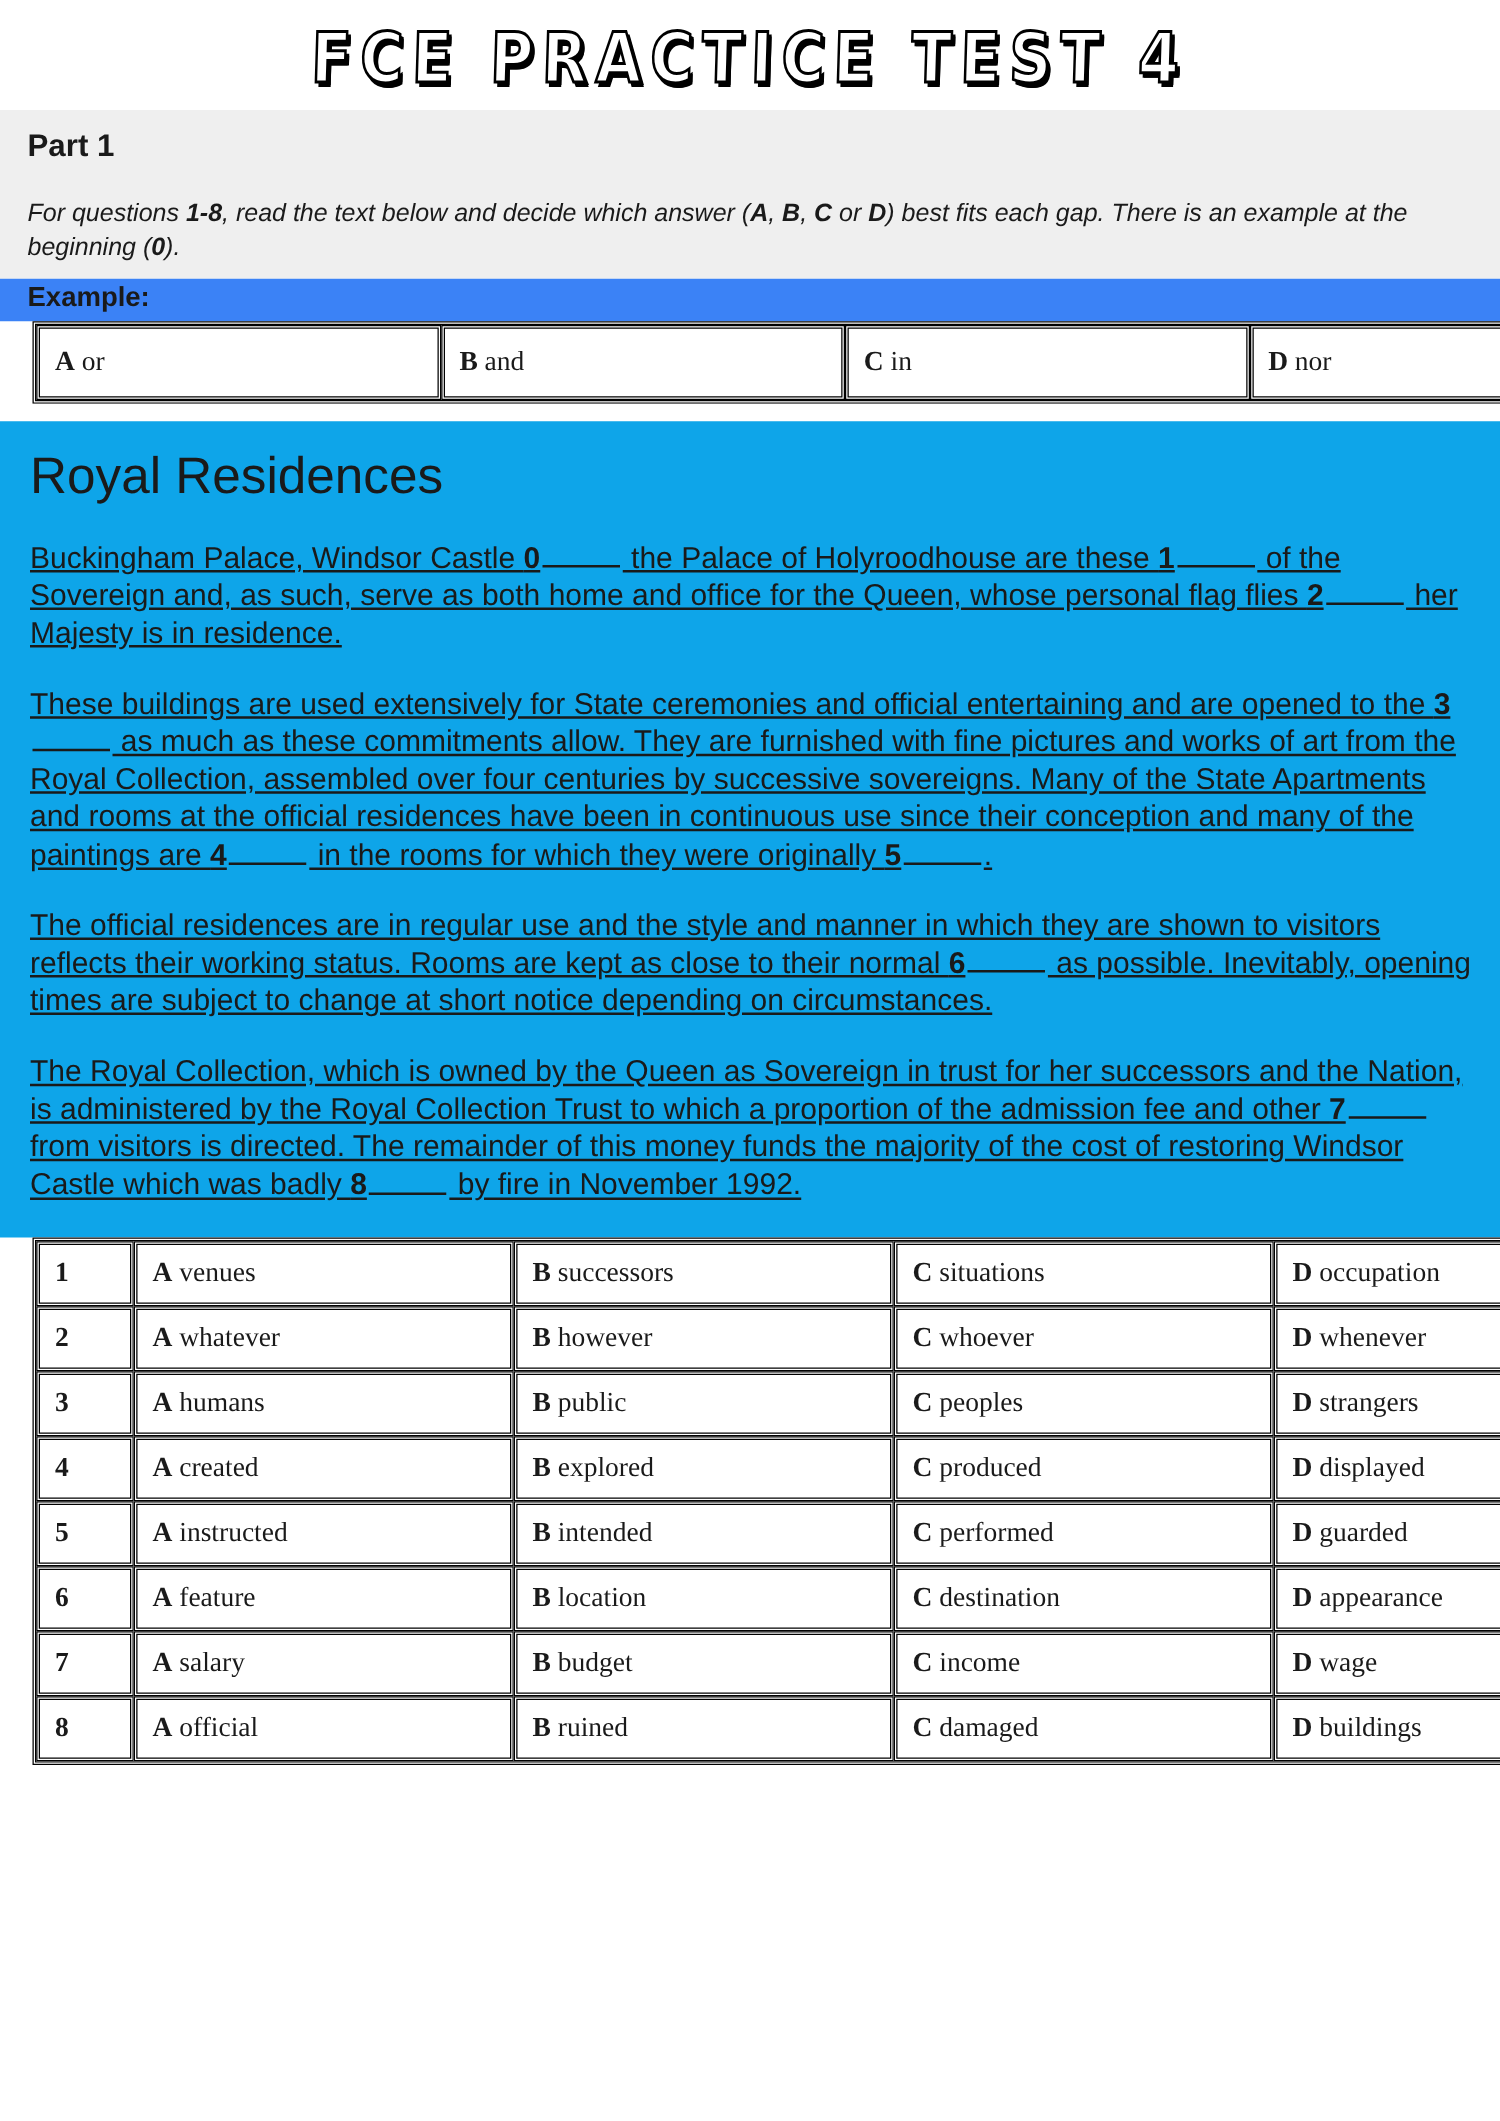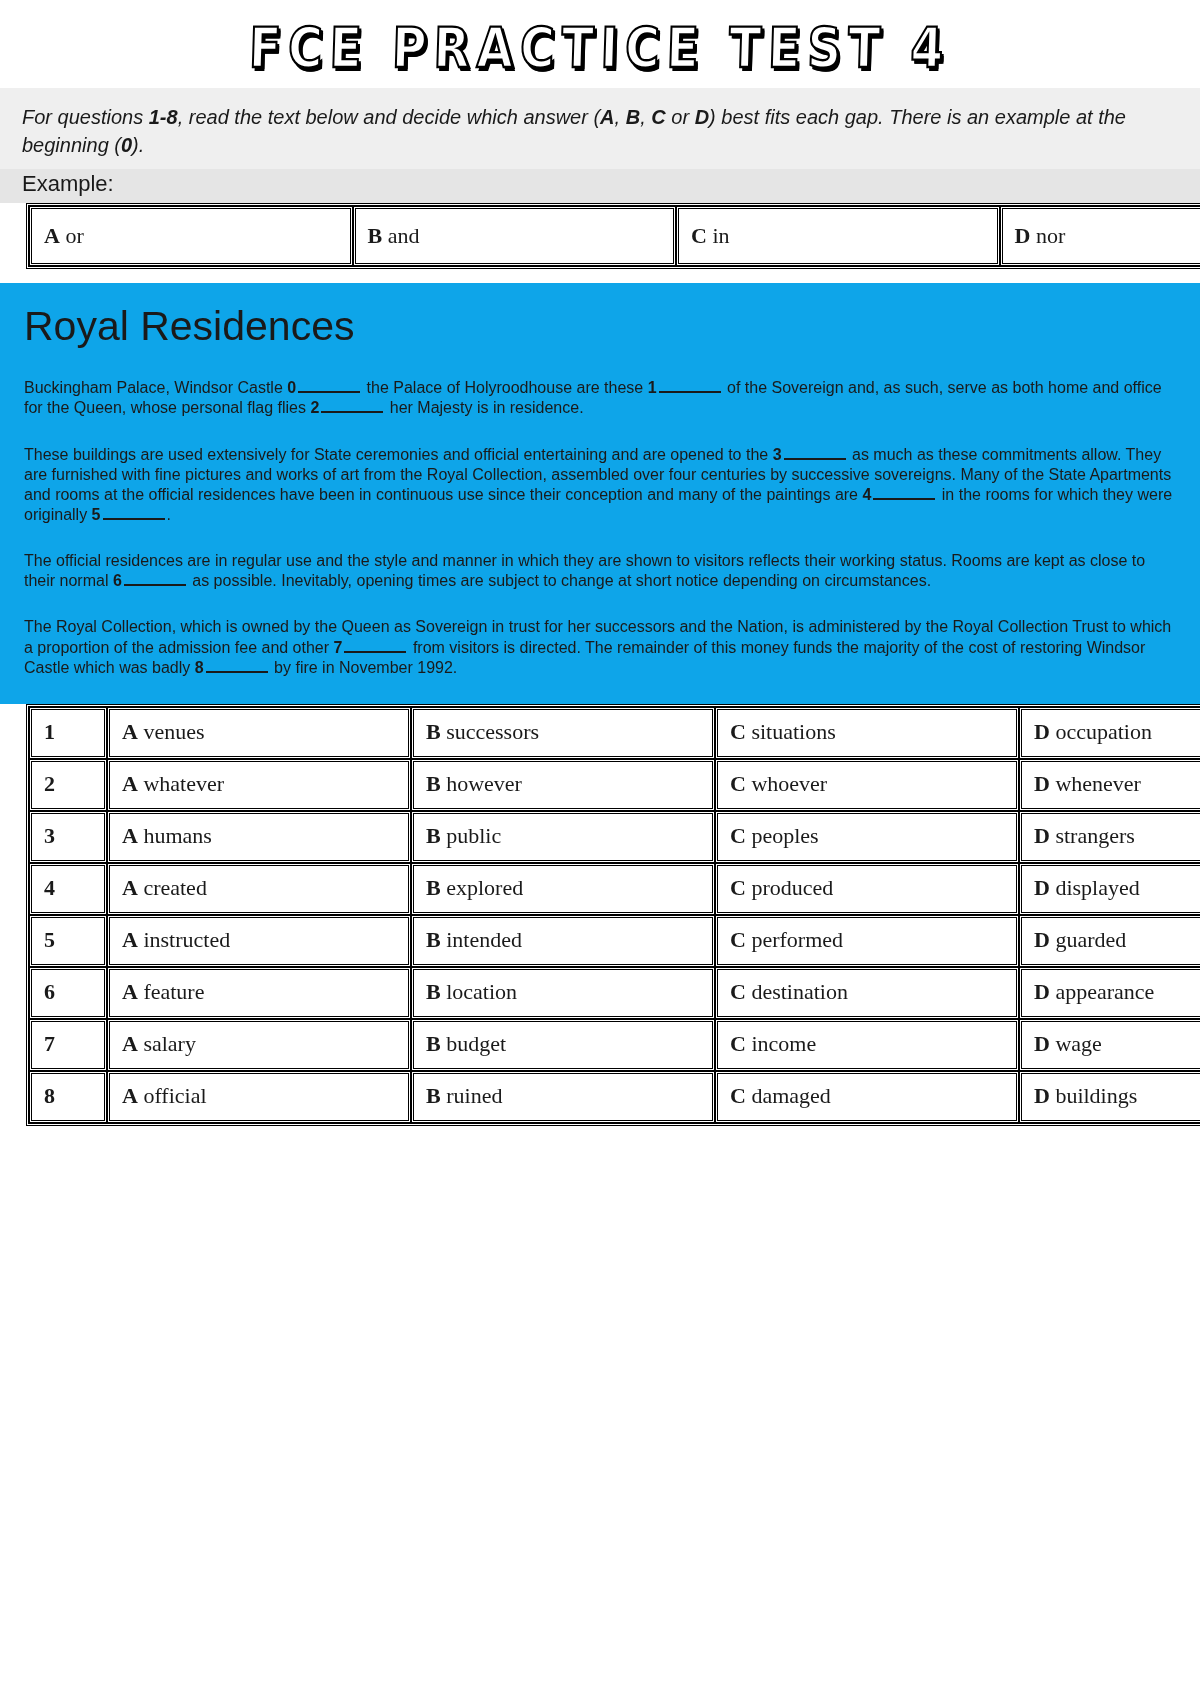--- a/index.html
+++ b/index.html
@@ -56,23 +56,23 @@
   }
   .instr-text {
     font-size: 20px;
     font-style: italic;
     line-height: 1.38;
     margin: 0;
   }
   .instr-text b { font-weight: 700; }
 
   .example-label {
-    background: #e5e5e5;
+    background: #3b82f6;
     font-size: 22px;
-    font-weight: 400;
+    font-weight: 700;
     padding: 2px 22px 6px 22px;
     margin: 0;
   }
 
   
   .opt-table {
     border-collapse: separate;
     border-spacing: 0;
     width: 1300px;           
     margin: 0 0 0 26px;
@@ -114,24 +114,25 @@
     padding: 22px 22px 26px 24px;
   }
   .passage-title {
     font-size: 41px;
     font-weight: 400;
     margin: 0 0 30px 0;
     line-height: 1.05;
     color: #1a1a1a;
   }
   .passage p {
-    font-size: 16px;
+    font-size: 24px;
     line-height: 1.26;
     margin: 0 0 26px 0;
     color: #1a1a1a;
+    text-decoration: underline;
   }
   .passage p:last-child { margin-bottom: 0; }
   .gapnum { font-weight: 700; }
   .gap {
     display: inline-block;
     width: 62px;
     border-bottom: 2px solid #1a1a1a;
     vertical-align: baseline;
     height: 0.92em;
     margin: 0 2px;
@@ -139,20 +140,21 @@
   .spacer-white { background:#ffffff; height: 14px; }
 </style>
 </head>
 <body>
 
 <div class="title-wrap">
   <div class="doc-title">FCE PRACTICE TEST 4</div>
 </div>
 
 <div class="panel instructions">
+  <div class="part-heading">Part 1</div>
   <p class="instr-text">
     <span>For questions </span><b>1-8</b><span>, read the text below and decide which answer (</span><b>A</b><span>, </span><b>B</b><span>, </span><b>C</b><span> or </span><b>D</b><span>) best fits each gap.</span>
     <span>There is an example at the beginning (</span><b>0</b><span>).</span>
   </p>
 </div>
 
 <div class="example-label">Example:</div>
 
 <table class="opt-table example-table">
   <tbody>

